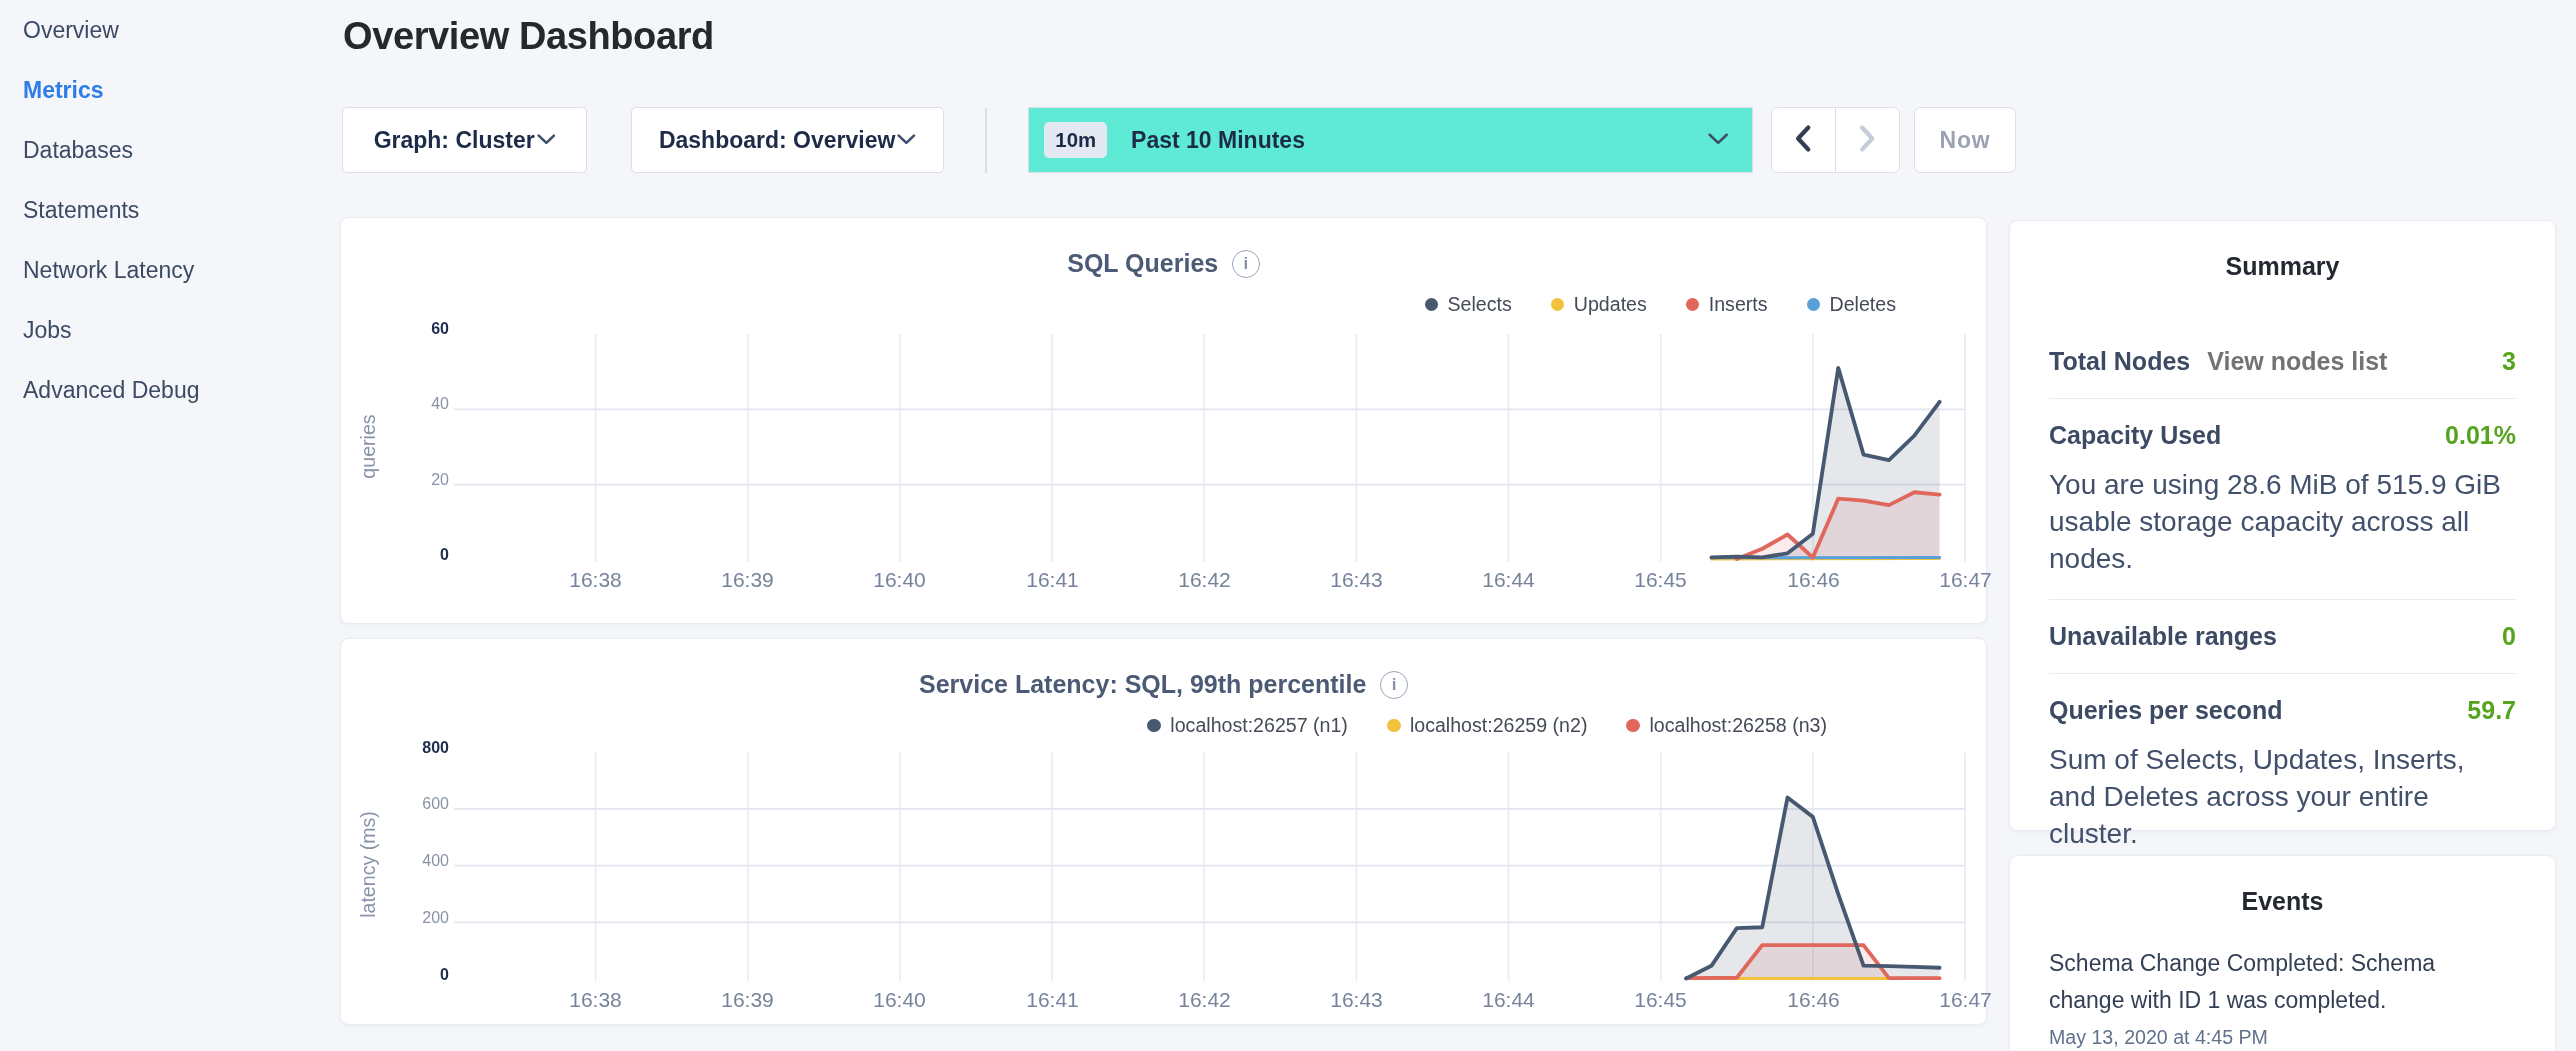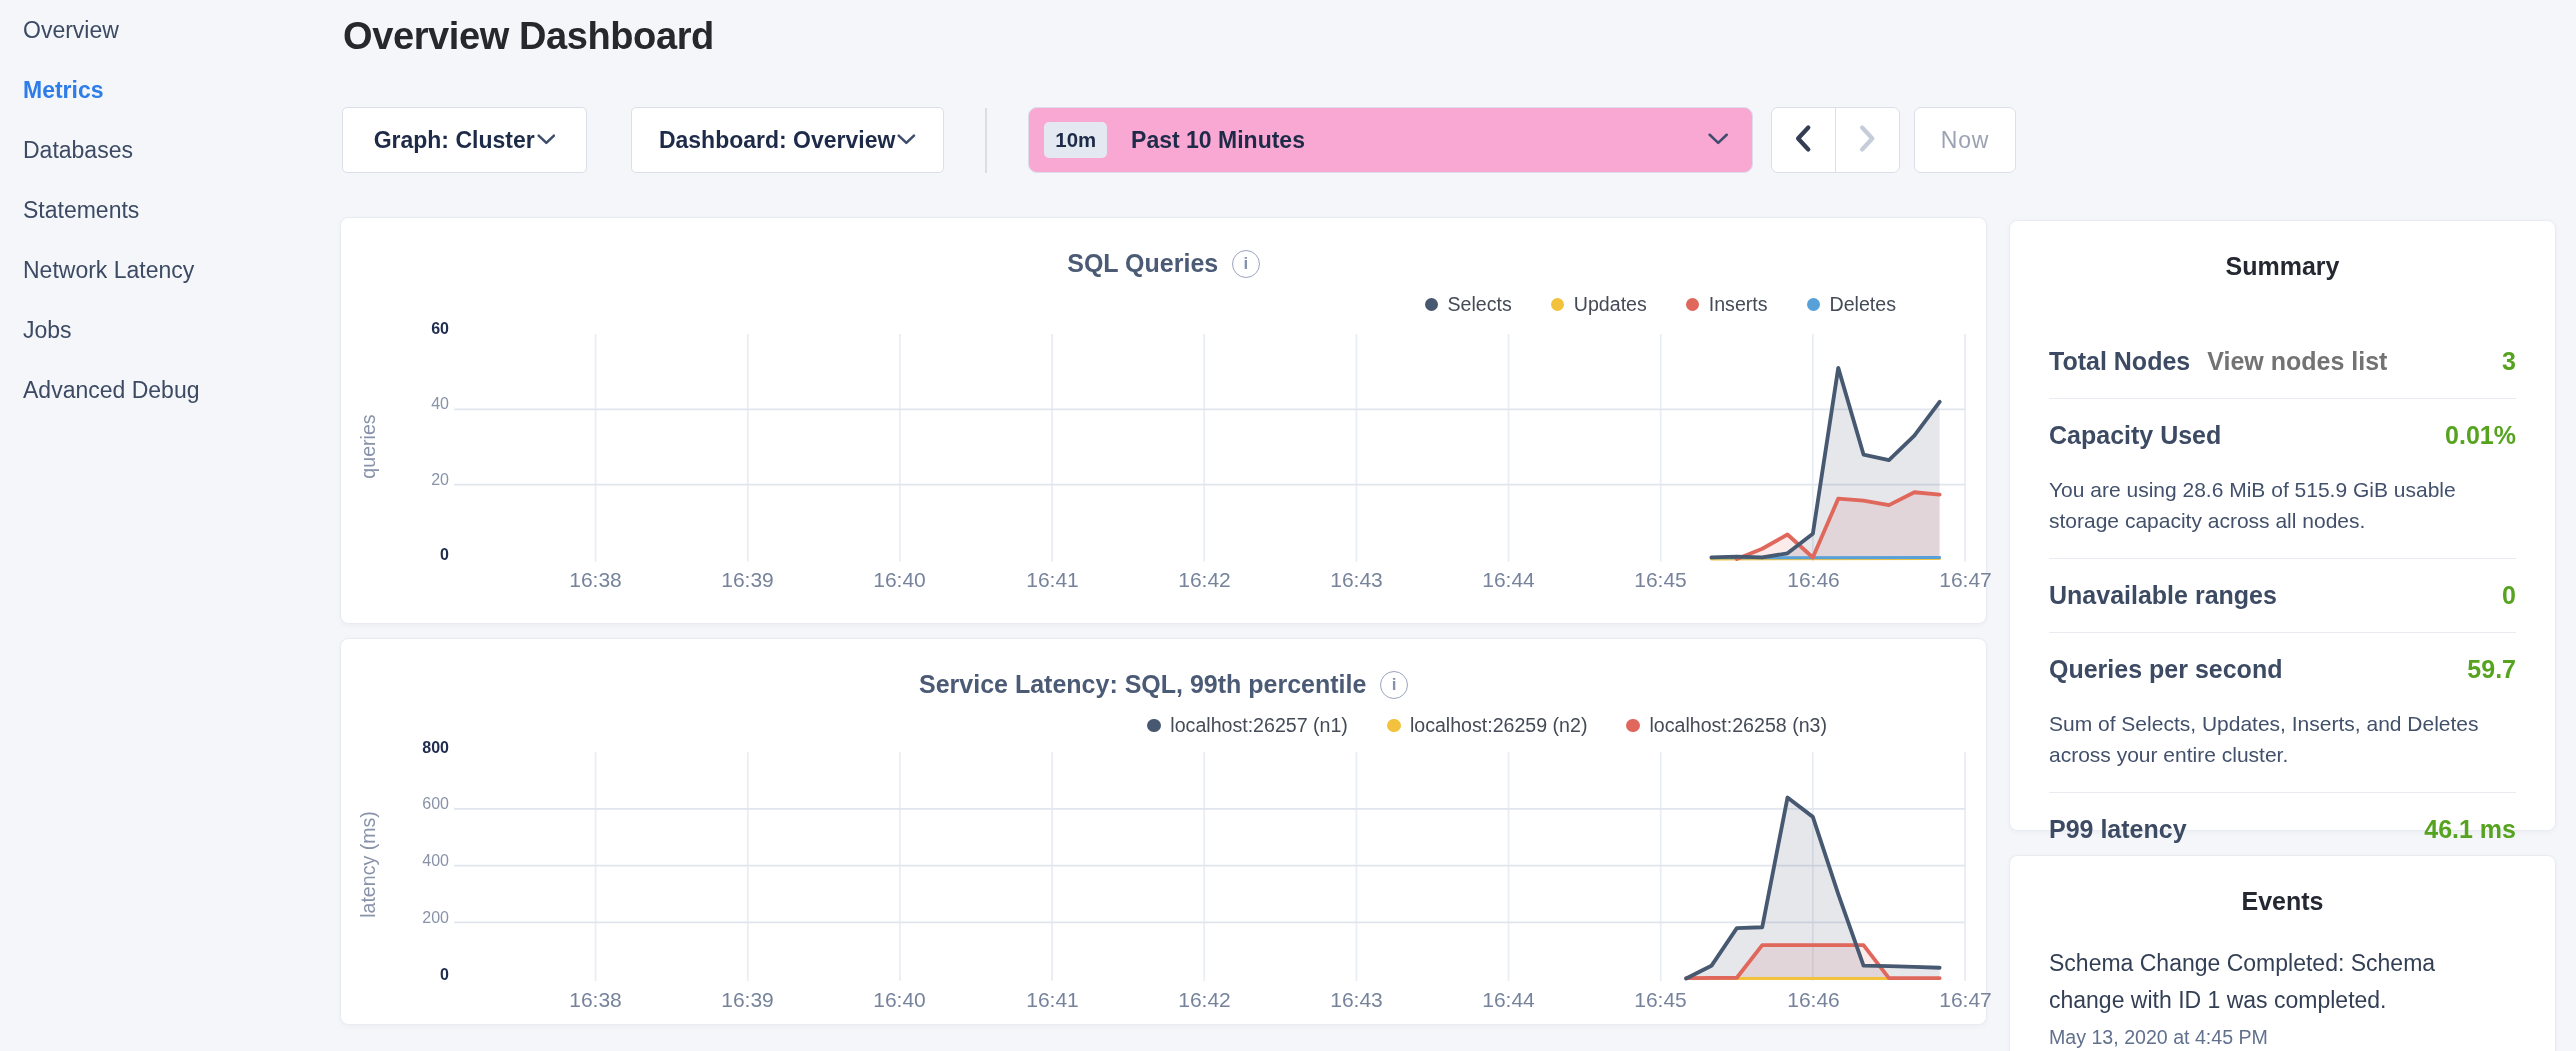--- a/index.html
+++ b/index.html
@@ -17,34 +17,34 @@
     color:#26282d; letter-spacing:-0.4px; }
 
   
   .ctl-btn { position:absolute; top:107px; height:66px; background:#fff;
     border:1.7px solid #d9dee8; border-radius:5.1px; display:flex; align-items:center;
     justify-content:center; gap:2px; cursor:pointer; }
   .ctl-label { font-size:23px; font-weight:700; color:#1d2b49; }
   #controls-divider { position:absolute; left:985px; top:108px; width:1.7px; height:65px;
     background:#d9dde6; }
   #time-picker { position:absolute; left:1028px; top:107px; width:725px; height:66px;
-    background:#f9a8d4; border:1.7px solid #d9dee8; border-radius:9px; display:flex;
+    background:#5eead4; border:1.7px solid #d9dee8; border-radius:0; display:flex;
     align-items:center; cursor:pointer; }
   #time-badge { margin-left:15.3px; background:#e4e9f1; border-radius:5.1px; padding:6.8px 11px;
     font-size:20.4px; font-weight:700; color:#1d2b49; }
   #time-label { margin-left:24px; font-size:23px; font-weight:700; color:#1d2b49; }
   #time-picker .chev { position:absolute; right:24px; }
   #range-arrows { position:absolute; left:1771px; top:107px; width:129px; height:66px;
     background:#fff; border:1.7px solid #d9dee8; border-radius:6.8px; display:flex; }
   #range-arrows .arrow-cell { flex:1; display:flex; align-items:center; justify-content:center;
     cursor:pointer; }
   #range-arrows .arrow-cell:first-child { border-right:1.7px solid #d9dee8; }
   #now-button { position:absolute; left:1914px; top:107px; width:102px; height:66px;
     background:#fff; border:1.7px solid #d9dee8; border-radius:6.8px; display:flex;
-    align-items:center; justify-content:center; font-size:23px; font-weight:400;
+    align-items:center; justify-content:center; font-size:23px; font-weight:700;
     color:#9ba3b3; letter-spacing:0.9px; }
 
   
   .card { position:absolute; background:#fff; border:0.9px solid #e9ebf2; border-radius:8.5px;
     box-shadow:0 1.7px 4.3px rgba(40,52,80,0.04); }
   #chart-card-0 { left:340px; top:217px; width:1647px; height:407px; }
   #chart-card-1 { left:340px; top:638px; width:1647px; height:387px; }
   #summary-card { left:2009px; top:220px; width:547px; height:611px; }
   #events-card  { left:2009px; top:855px; width:547px; height:238px; }
 
@@ -71,21 +71,21 @@
   .side-card-title { padding-top:31px; text-align:center; font-size:25px; font-weight:700;
     color:#242830; }
   #summary-rows { margin:44px 39px 0 39px; }
   .srow { padding:22px 0; border-bottom:1.7px solid #e8ebf0; }
   .srow:last-child { border-bottom:none; }
   .srow-top { display:flex; align-items:baseline; }
   .srow-label { font-size:25px; font-weight:700; color:#3c4a63; }
   .srow-link { font-size:25px; font-weight:700; color:#737373; margin-left:17px;
     cursor:pointer; }
   .srow-value { font-size:25px; font-weight:700; color:#56a31f; margin-left:auto; }
-  .srow-sub { margin-top:24px; font-size:21px; line-height:31px; color:#42506b; }
+  .srow-sub { margin-top:16px; font-size:28px; line-height:37px; color:#42506b; }
   #events-list { margin:29px 39px 0 39px; }
   .event-text { font-size:23px; line-height:37px; color:#333f54; }
   .event-time { margin-top:6.8px; font-size:19.6px; color:#61708c; }
 </style>
 </head>
 <body>
 
 <nav id="sidebar">
     <div class="nav-item" style="top: 17px;">Overview</div>
     <div class="nav-item active" style="top: 77px;">Metrics</div>

